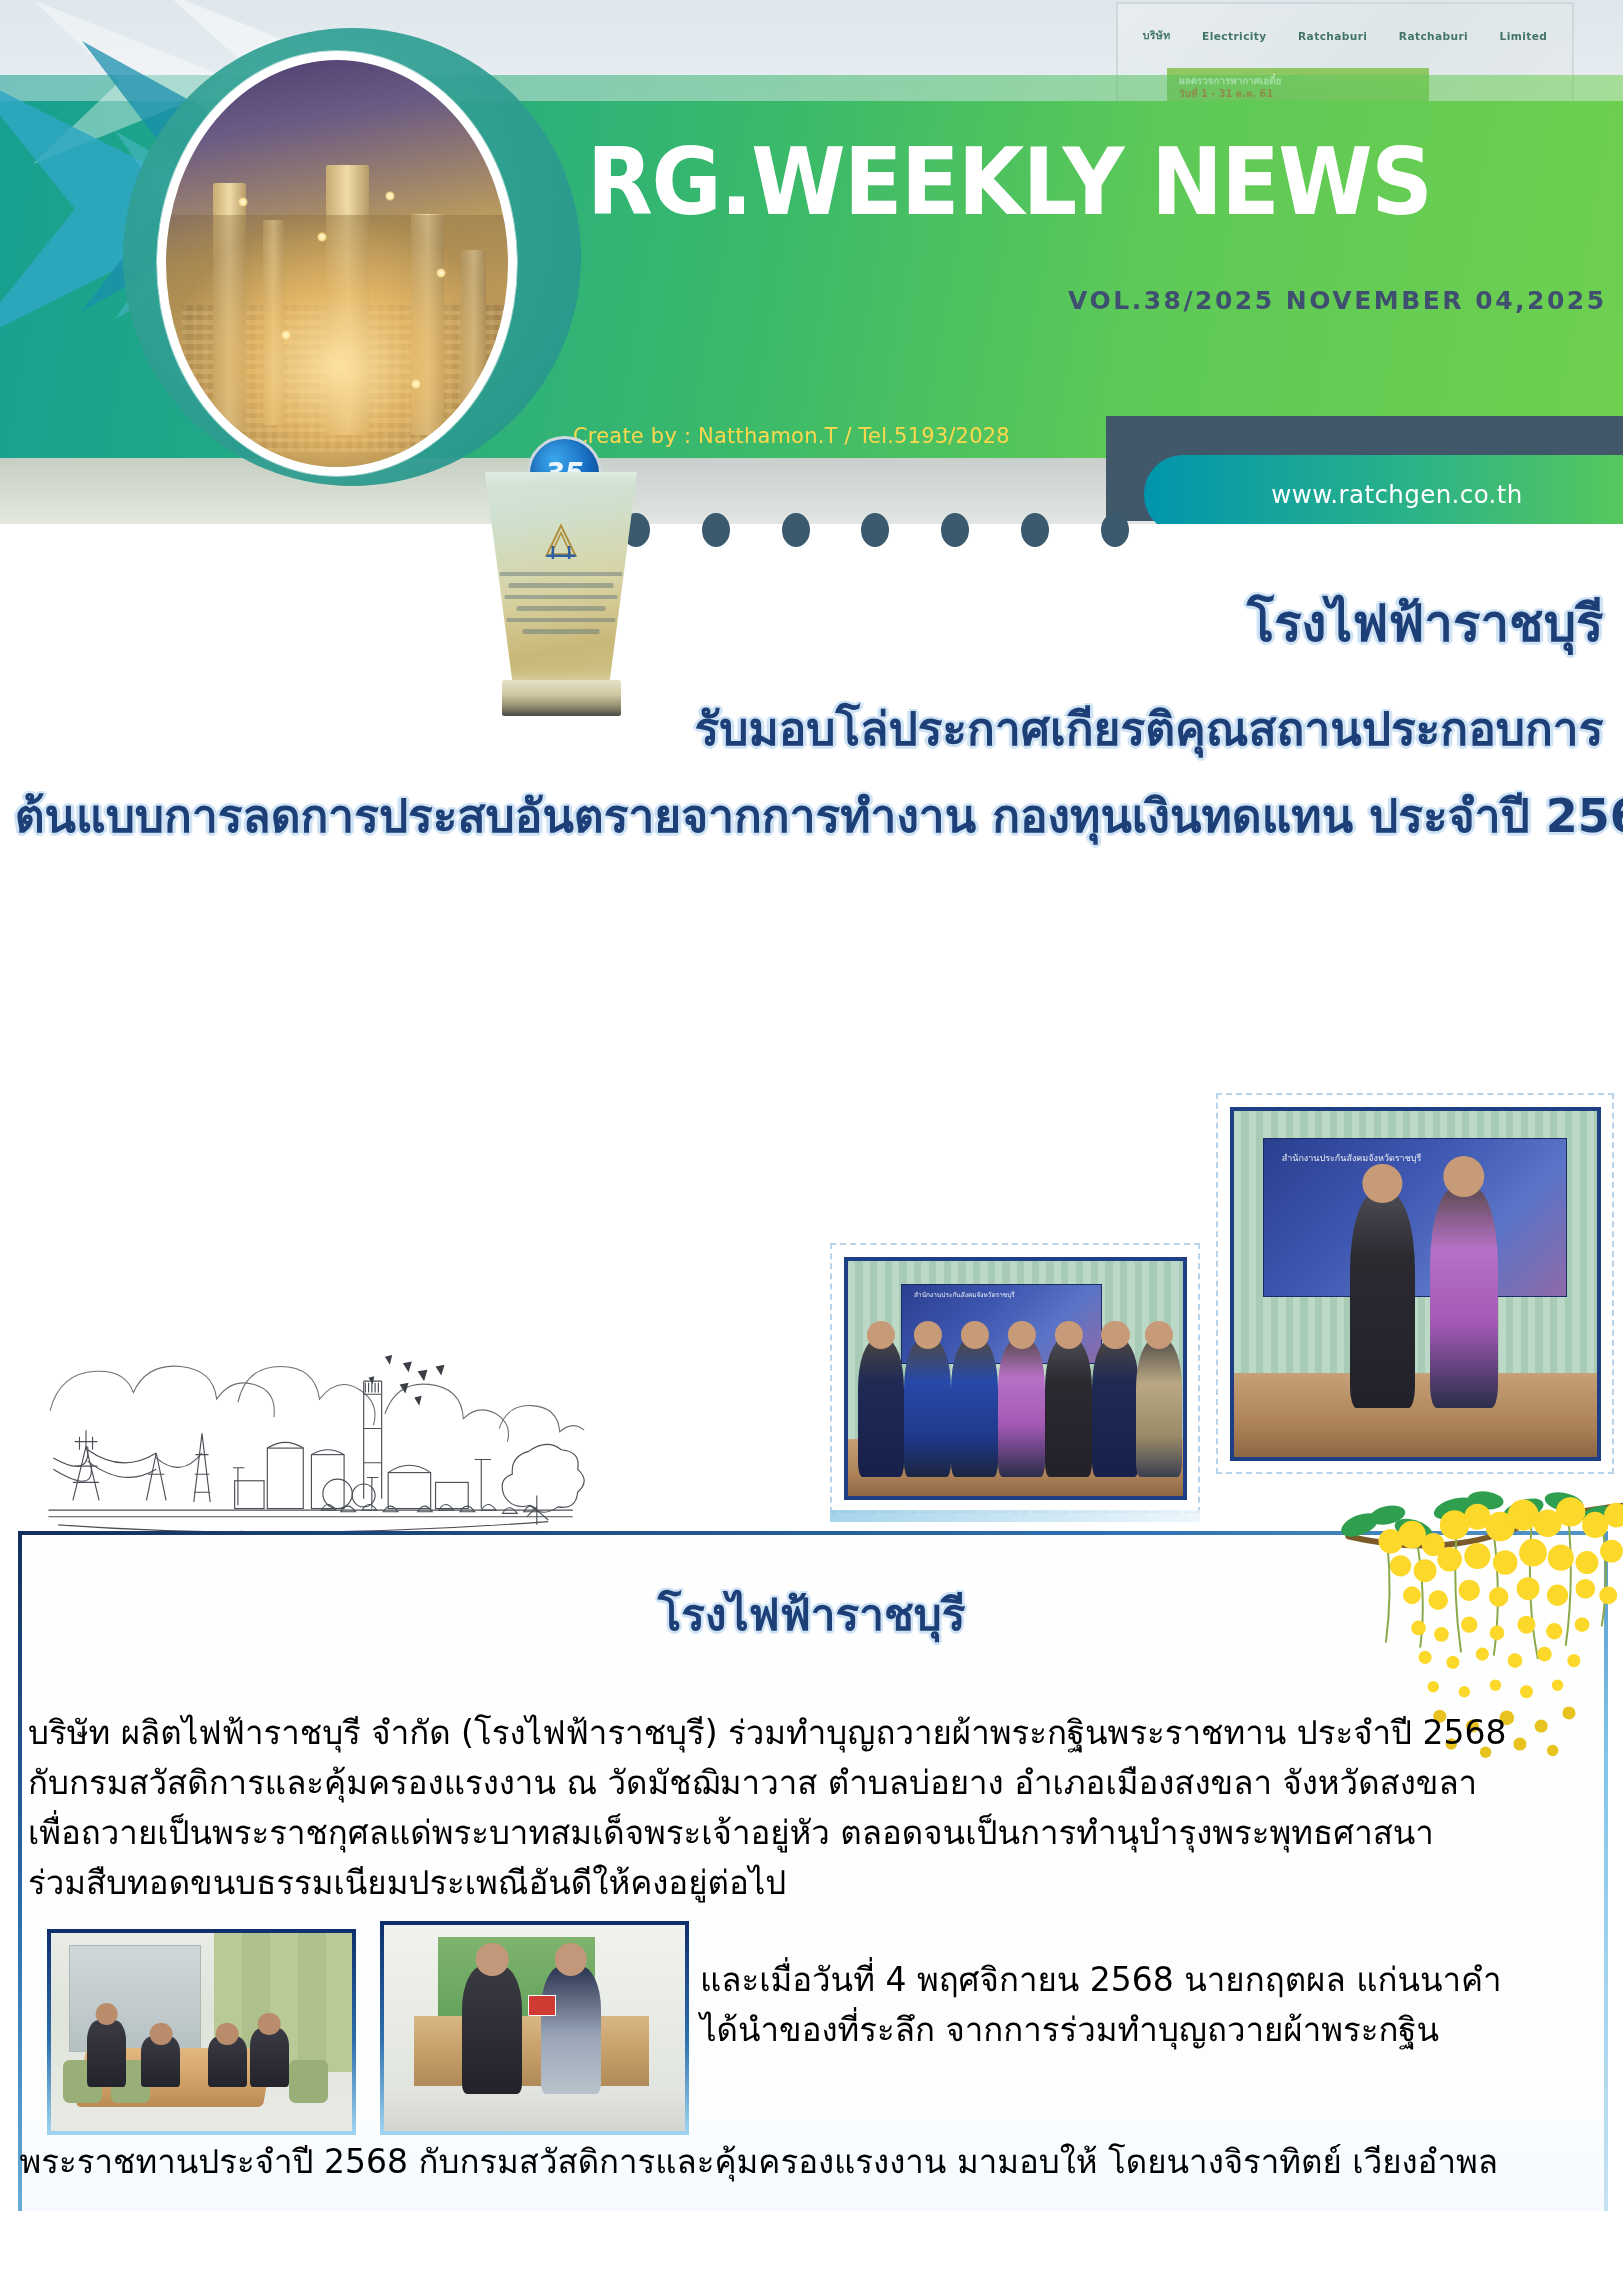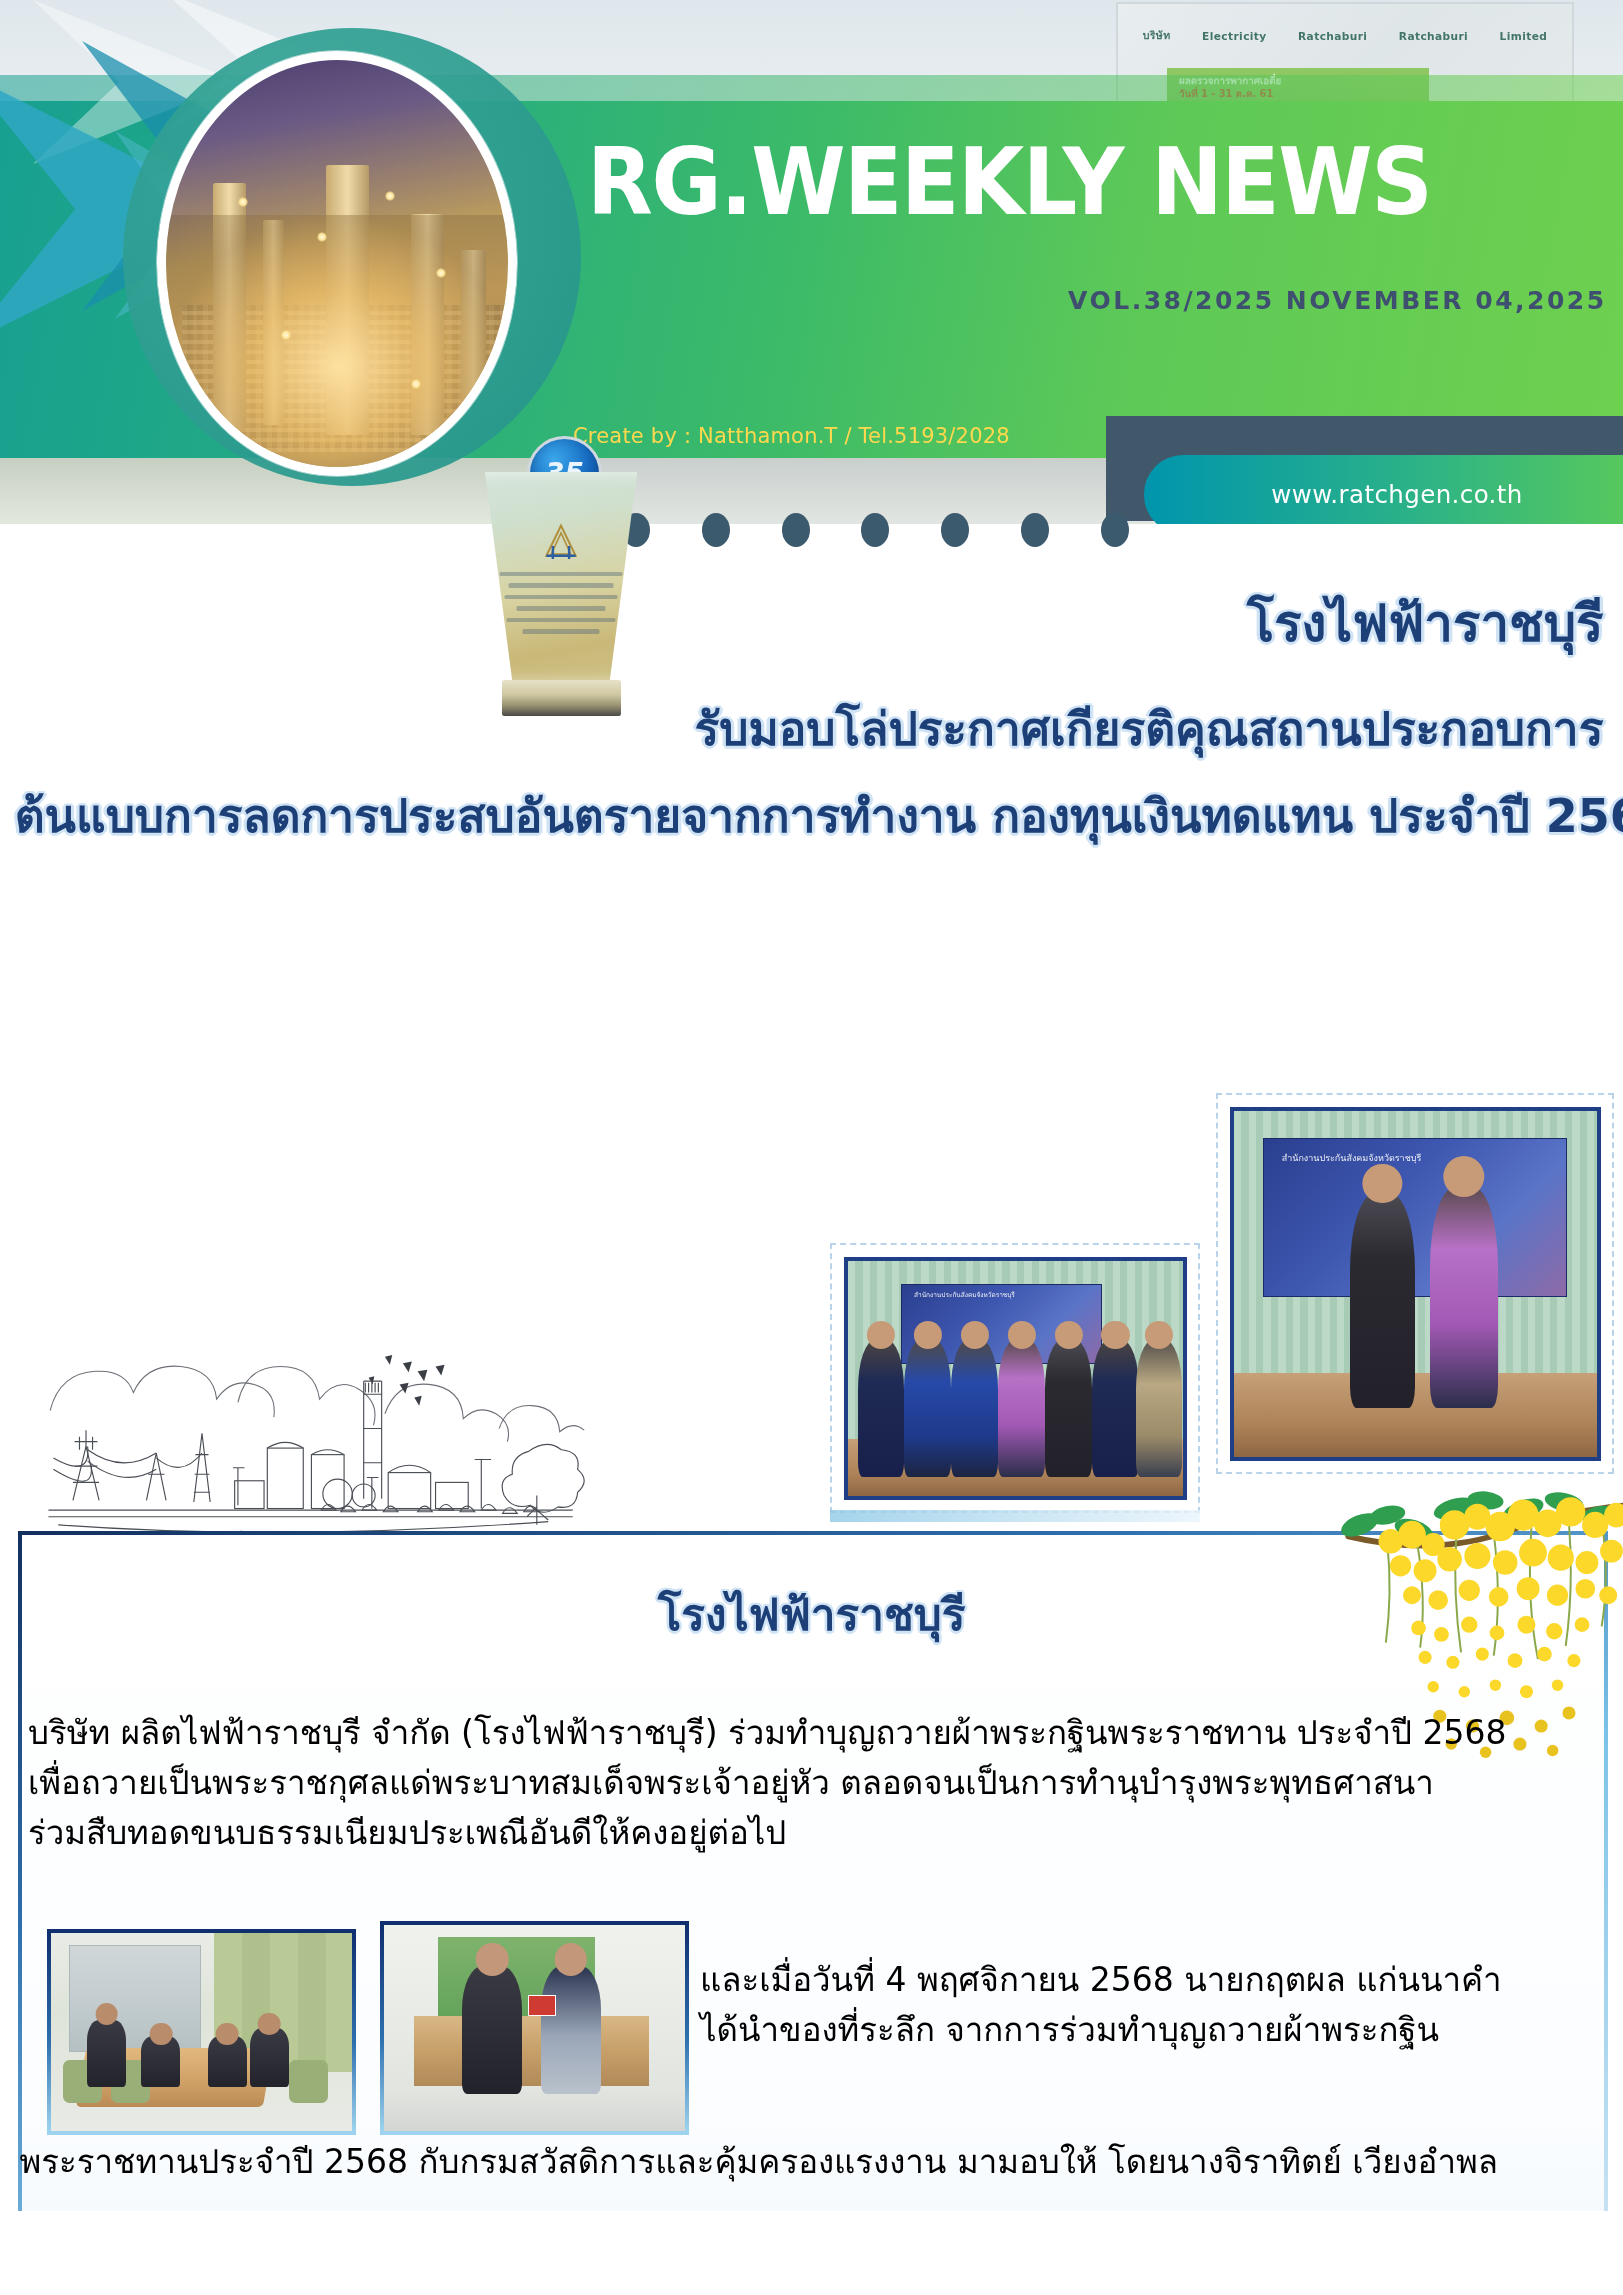--- a/index.html
+++ b/index.html
@@ -674,20 +674,21 @@
         <circle cx="318" cy="276" r="8"></circle>
       <circle cx="174" cy="314" r="7"></circle>
         <circle cx="216" cy="324" r="7"></circle>
         <circle cx="258" cy="314" r="8"></circle>
       <circle cx="298" cy="322" r="7"></circle>
     </g>
   </svg>
 
   <div id="p2">
     <div>บริษัท ผลิตไฟฟ้าราชบุรี จำกัด (โรงไฟฟ้าราชบุรี) ร่วมทำบุญถวายผ้าพระกฐินพระราชทาน ประจำปี 2568</div>
+    <div>กับกรมสวัสดิการและคุ้มครองแรงงาน ณ วัดมัชฌิมาวาส ตำบลบ่อยาง อำเภอเมืองสงขลา จังหวัดสงขลา</div>
     <div>เพื่อถวายเป็นพระราชกุศลแด่พระบาทสมเด็จพระเจ้าอยู่หัว ตลอดจนเป็นการทำนุบำรุงพระพุทธศาสนา</div>
     <div>ร่วมสืบทอดขนบธรรมเนียมประเพณีอันดีให้คงอยู่ต่อไป</div>
   </div>
 
   <div class="bphoto" id="bp1">
     <div class="room-wall"></div>
     <div class="room-green"></div>
     <div class="room-window"></div>
     <div class="room-table"></div>
     <div class="room-chair" style="left:4%;"></div>

